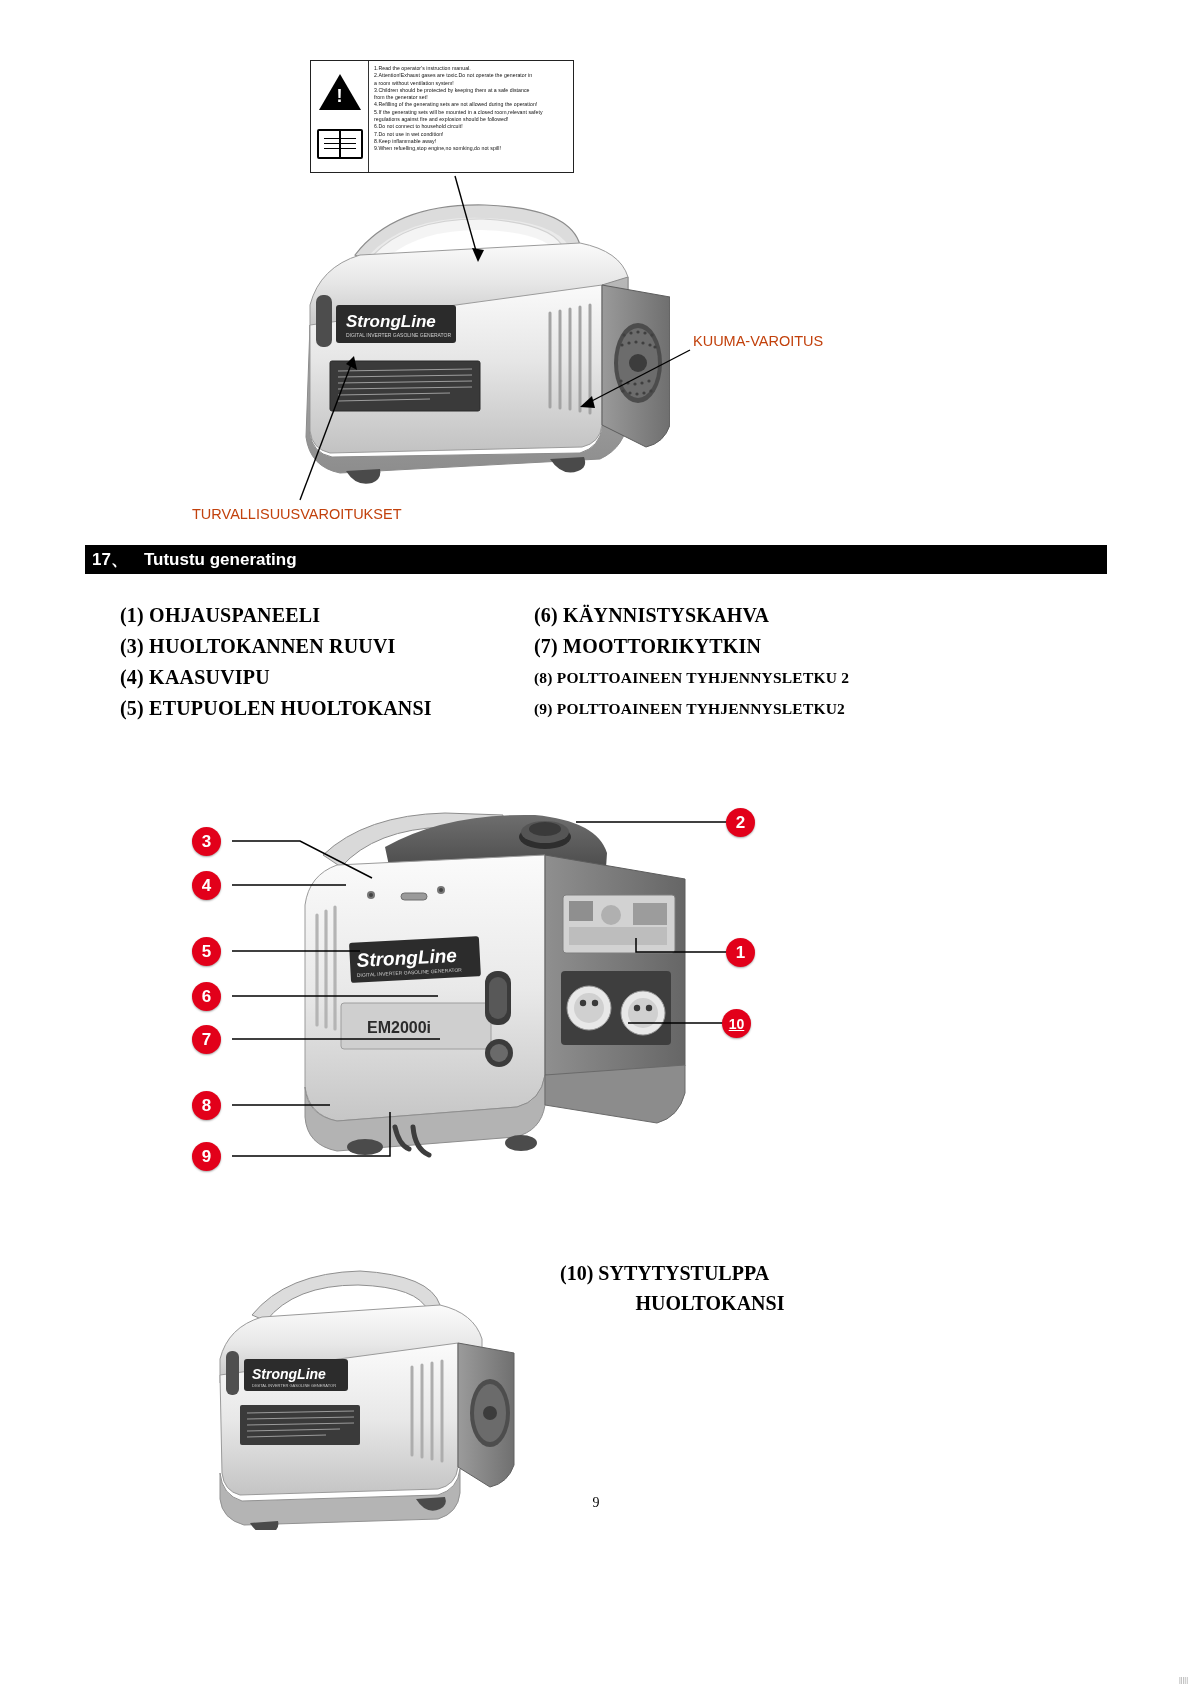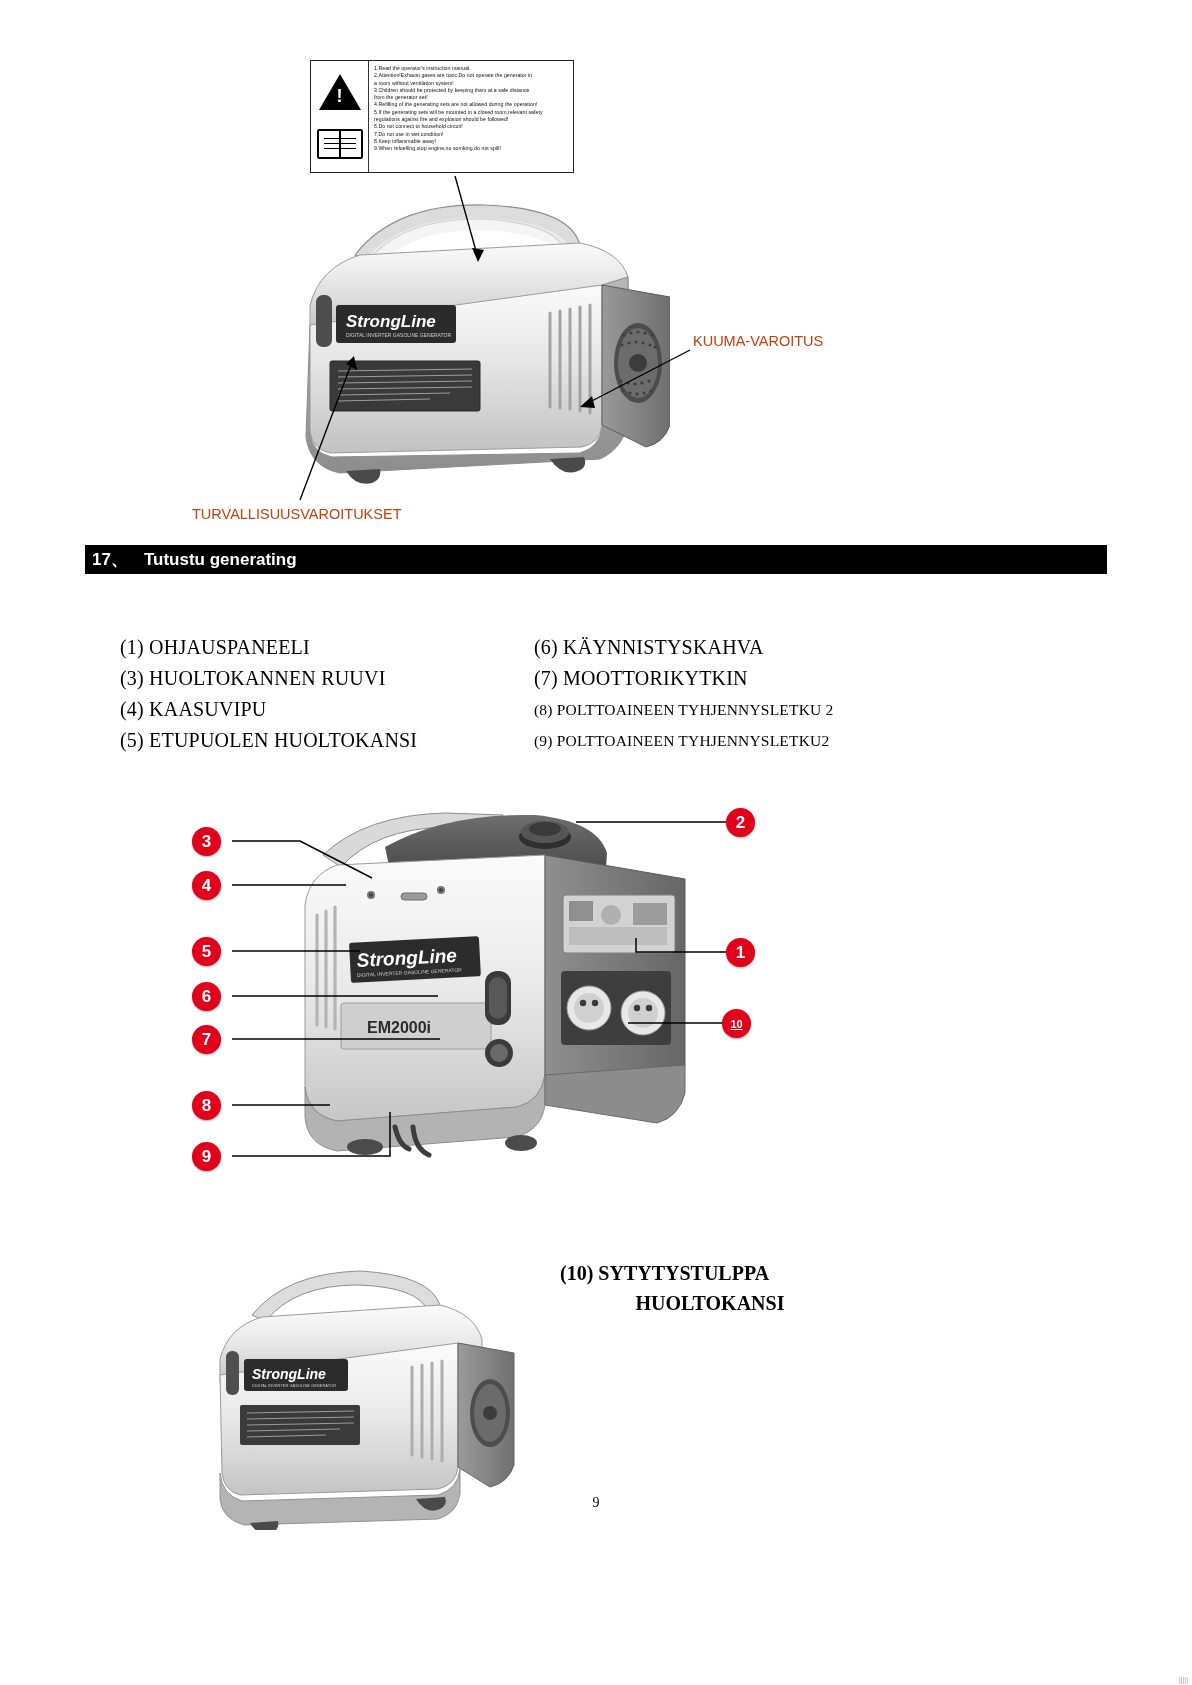--- a/index.html
+++ b/index.html
@@ -140,22 +140,21 @@
     font-family: "Liberation Sans", sans-serif;
     font-weight: bold;
     font-size: 17px;
   }
   .section-bar .num { margin-right: 16px; }
 
   
   .parts-col {
     position: absolute;
     font-family: "Liberation Serif", serif;
-    font-weight: normal;
-    margin-top: 32px;
+    font-weight: bold;
   }
   .parts-left  { left: 120px; top: 600px; width: 420px; }
   .parts-right { left: 534px; top: 600px; width: 430px; }
   .part-item {
     font-size: 20px;
     line-height: 31px;
     letter-spacing: 0.2px;
     white-space: nowrap;
   }
   .part-item.small { font-size: 15.5px; }
@@ -176,21 +175,21 @@
     background: #e2001a;
     color: #fff;
     font-family: "Liberation Sans", sans-serif;
     font-weight: bold;
     font-size: 17px;
     display: flex;
     align-items: center;
     justify-content: center;
     box-shadow: 0 1px 2px rgba(0,0,0,0.35);
   }
-  .bullet.wide { font-size: 11px; text-decoration: underline; }
+  .bullet.wide { font-size: 14px; text-decoration: underline; }
 
   
   .photo3 {
     position: absolute;
     left: 190px;
     top: 1255px;
     width: 330px;
     height: 275px;
   }
   .label11 {

